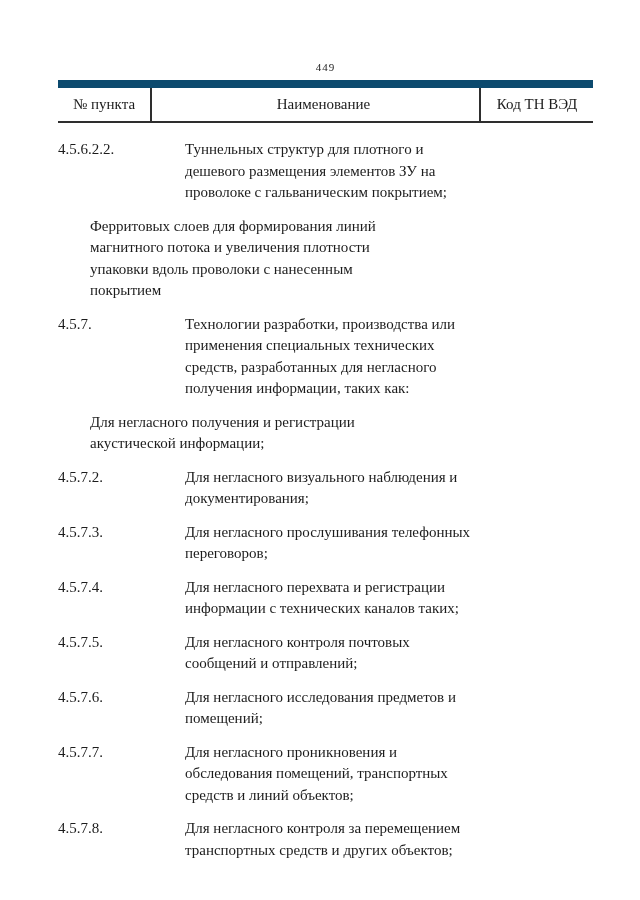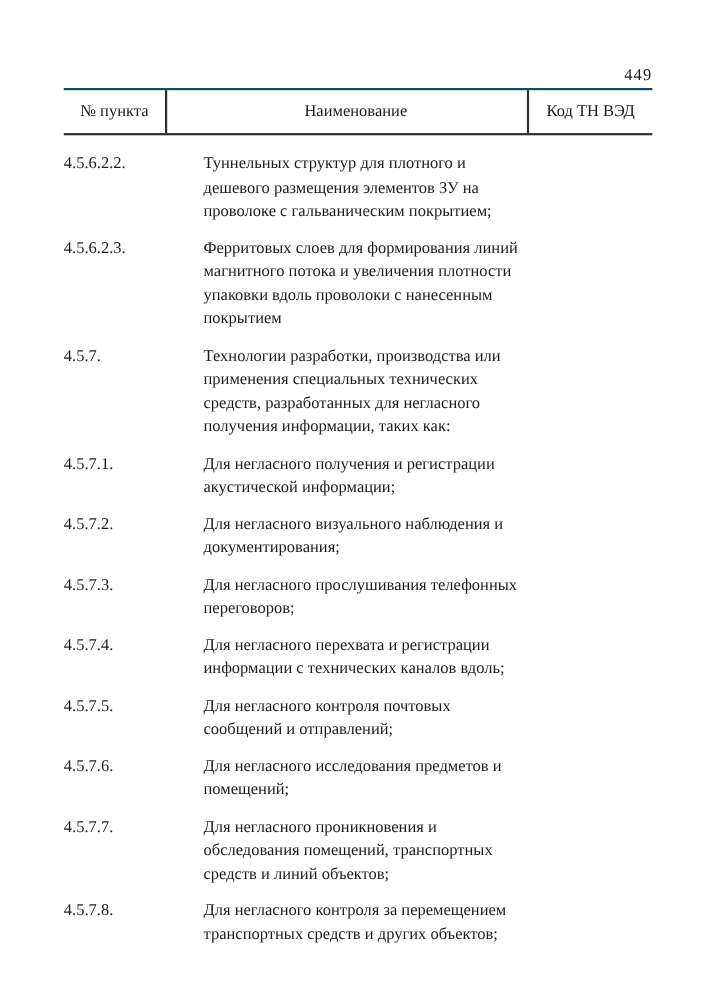--- a/index.html
+++ b/index.html
@@ -5,26 +5,26 @@
   html,body{margin:0;padding:0;}
   body{
     width:640px;height:900px;position:relative;
     background:#ffffff;
     font-family:"Liberation Serif","DejaVu Serif",serif;
     color:#1c1c1c;
     overflow:hidden;
   }
   .page-number{
     position:absolute;top:61px;left:58px;width:535px;
-    text-align:right;font-size:15px;letter-spacing:1px;
+    text-align:center;font-size:11px;letter-spacing:1px;
   }
   .tbl-header{
     position:absolute;top:80px;left:58px;width:535px;height:43px;
     display:flex;box-sizing:border-box;
-    border-top:2px solid #0c4a6e;
+    border-top:8px solid #0c4a6e;
     border-bottom:2px solid #2e2e2e;
   }
   .tbl-header .cell{
     display:flex;align-items:center;justify-content:center;
     font-size:15px;box-sizing:border-box;
   }
   .cell.c1{width:92px;}
   .cell.c2{flex:1;border-left:2px solid #2e2e2e;border-right:2px solid #2e2e2e;padding-left:16px;}
   .cell.c3{width:112px;}
   .rows{
@@ -53,52 +53,50 @@
 </div>
 
 <div class="rows">
   <div class="row">
     <div class="num">4.5.6.2.2.</div>
     <div class="name">Туннельных структур для плотного и
 дешевого размещения элементов ЗУ на
 проволоке с гальваническим покрытием;</div>
   </div>
   <div class="row">
-    <div class="num">4.5.6.2.3.</div>
     <div class="name">Ферритовых слоев для формирования линий
 магнитного потока и увеличения плотности
 упаковки вдоль проволоки с нанесенным
 покрытием</div>
   </div>
   <div class="row">
     <div class="num">4.5.7.</div>
     <div class="name">Технологии разработки, производства или
 применения специальных технических
 средств, разработанных для негласного
 получения информации, таких как:</div>
   </div>
   <div class="row">
-    <div class="num">4.5.7.1.</div>
     <div class="name">Для негласного получения и регистрации
 акустической информации;</div>
   </div>
   <div class="row">
     <div class="num">4.5.7.2.</div>
     <div class="name">Для негласного визуального наблюдения и
 документирования;</div>
   </div>
   <div class="row">
     <div class="num">4.5.7.3.</div>
     <div class="name">Для негласного прослушивания телефонных
 переговоров;</div>
   </div>
   <div class="row">
     <div class="num">4.5.7.4.</div>
     <div class="name">Для негласного перехвата и регистрации
-информации с технических каналов вдоль;</div>
+информации с технических каналов таких;</div>
   </div>
   <div class="row">
     <div class="num">4.5.7.5.</div>
     <div class="name">Для негласного контроля почтовых
 сообщений и отправлений;</div>
   </div>
   <div class="row">
     <div class="num">4.5.7.6.</div>
     <div class="name">Для негласного исследования предметов и
 помещений;</div>

